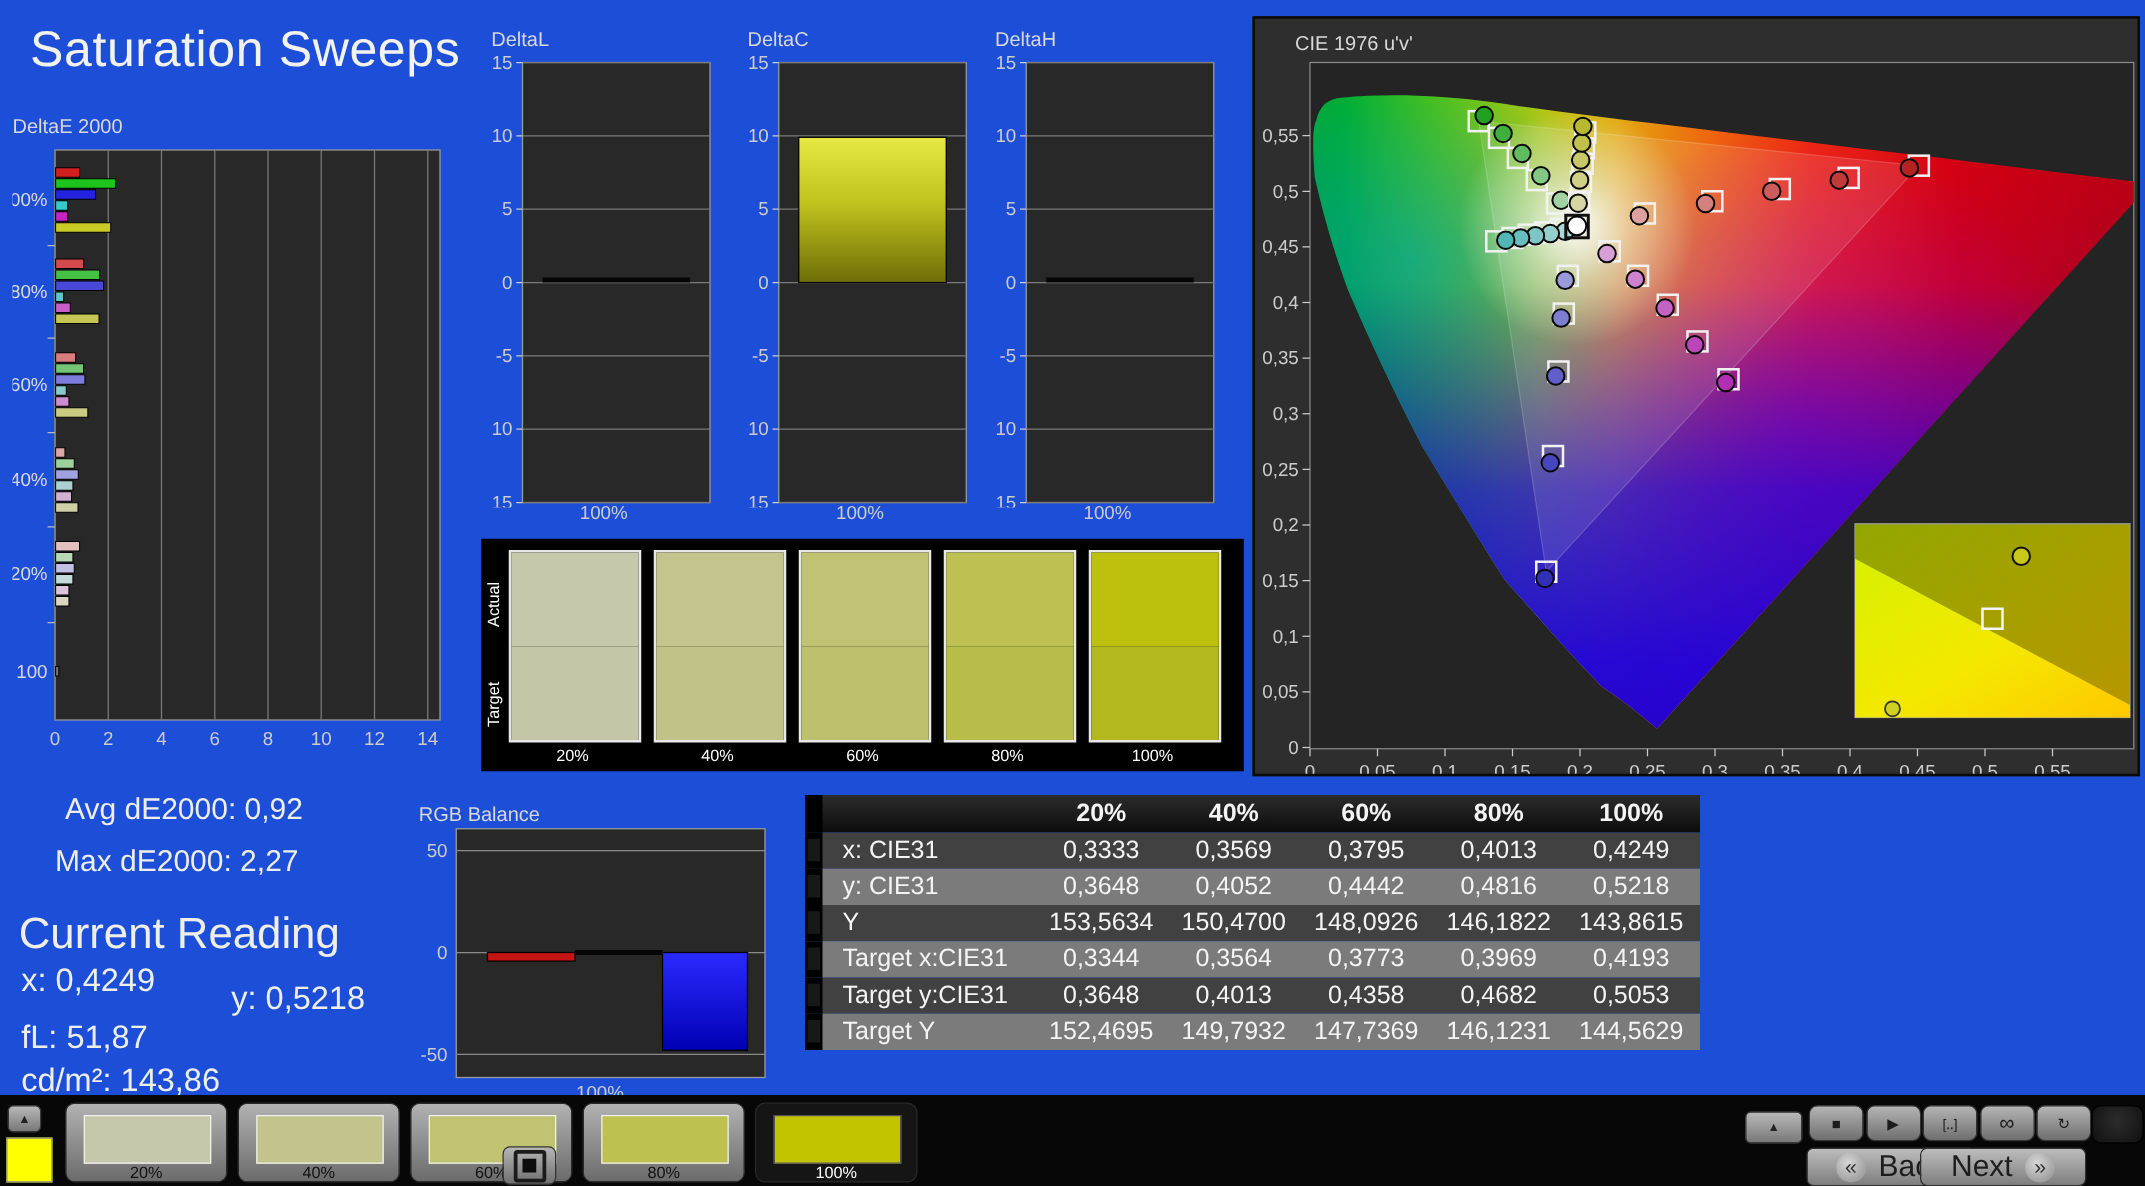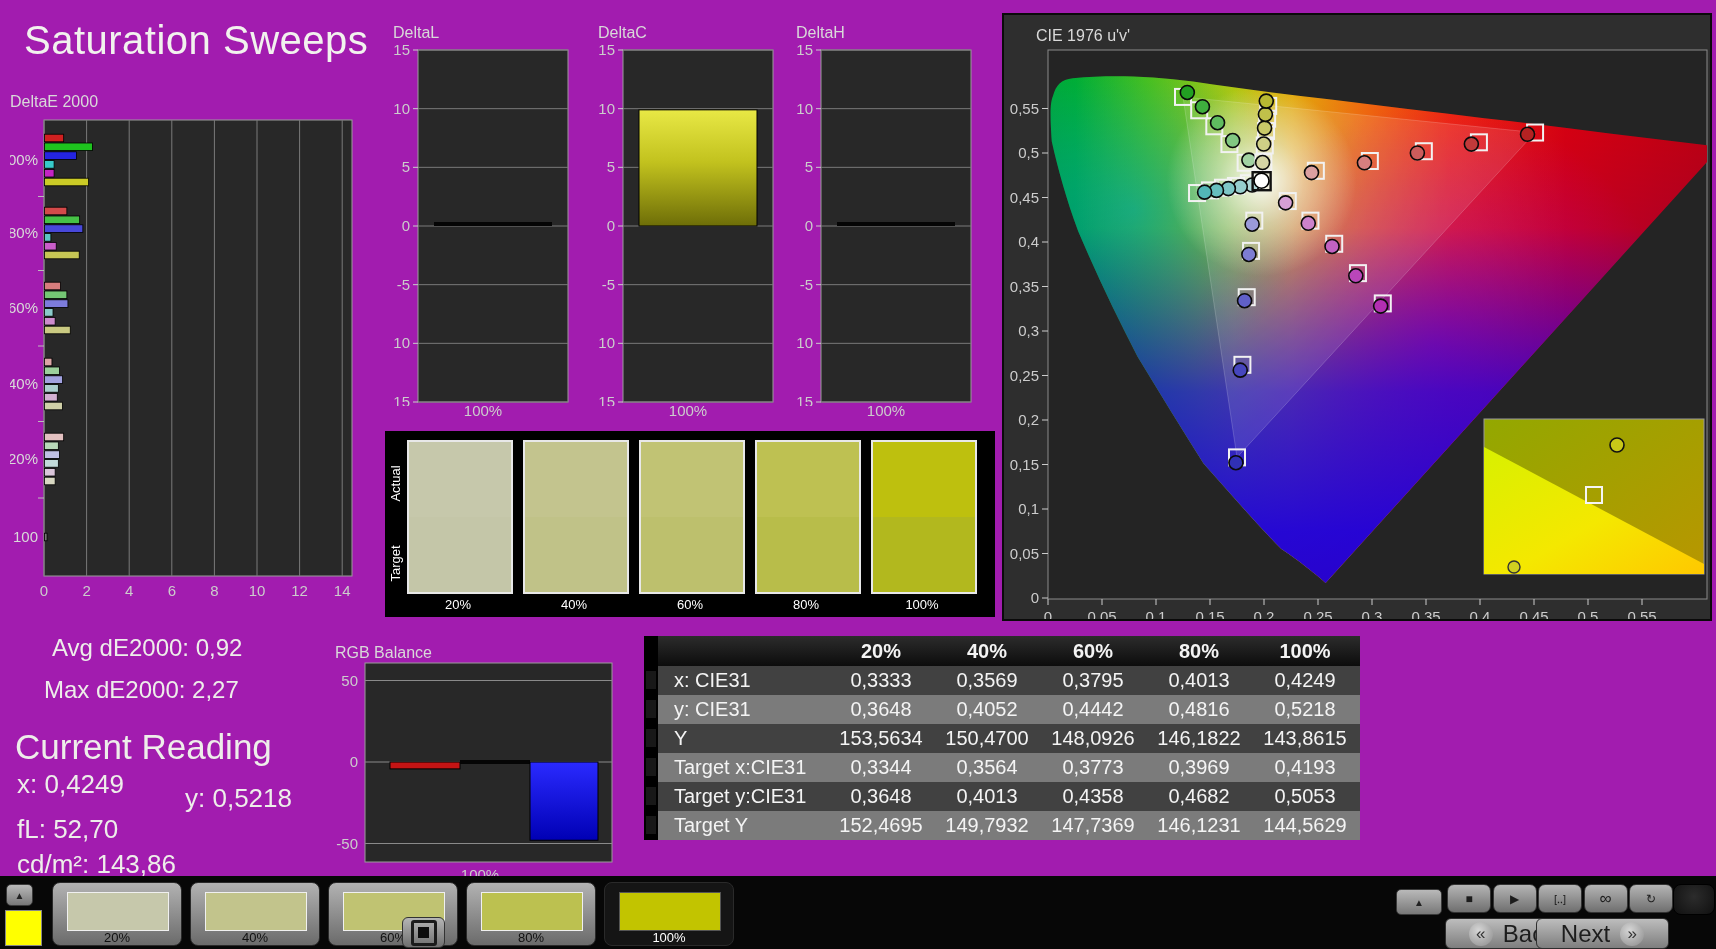--- a/index.html
+++ b/index.html
@@ -1,18 +1,18 @@
 <!DOCTYPE html>
 <html><head>
 <meta charset="utf-8">
 <style>
   html,body { margin:0; padding:0; background:#333333; }
   #root {
     position:relative; width:1716px; height:949px; overflow:hidden;
-    background:#a21caf; font-family:"Liberation Sans", sans-serif;
+    background:#1d4ed8; font-family:"Liberation Sans", sans-serif;
     -webkit-font-smoothing:antialiased;
   }
   .abs { position:absolute; }
   #page-title { left:24px; top:18px; font-size:40px; color:#f2f2ee; letter-spacing:.5px; }
   .chart-title { color:#d9d9d9; font-size:16px; text-align:left; }
   .xlabel { color:#cccccc; font-size:15px; text-align:center; }
   svg text { font-family:"Liberation Sans", sans-serif; }
   
   .stat-big { color:#eeeeea; font-size:24px; }
   .stat-med { color:#eeeeea; font-size:35px; }
@@ -445,21 +445,21 @@
           <circle cx="510" cy="552" r="6" fill="#d0d020" stroke="#333" stroke-width="1.4"></circle>
         </g>
       </svg>
   </div>
 
   <div class="abs stat-big" style="left:52px; top:634px;">Avg dE2000: 0,92</div>
   <div class="abs stat-big" style="left:44px; top:676px;">Max dE2000: 2,27</div>
   <div class="abs stat-med" style="left:15px; top:727px;">Current Reading</div>
   <div class="abs stat-sm" style="left:17px; top:769px;">x: 0,4249</div>
   <div class="abs stat-sm" style="left:185px; top:769px;margin-top:14px;">y: 0,5218</div>
-  <div class="abs stat-sm" style="left:17px; top:814px;">fL: 52,70</div>
+  <div class="abs stat-sm" style="left:17px; top:814px;">fL: 51,87</div>
   <div class="abs stat-sm" style="left:17px; top:849px;">cd/m²: 143,86</div>
 
   <div class="abs chart-title" style="left:335px; top:644px; width:290px;">RGB Balance</div>
   <svg id="rgb-svg" class="abs" style="left:335px; top:648px;" width="290" height="222">
       <defs>
         <linearGradient id="gradB" x1="0" y1="0" x2="0" y2="1">
           <stop offset="0%" stop-color="#2a2aff"></stop>
           <stop offset="100%" stop-color="#0000b4"></stop>
         </linearGradient>
       </defs>

